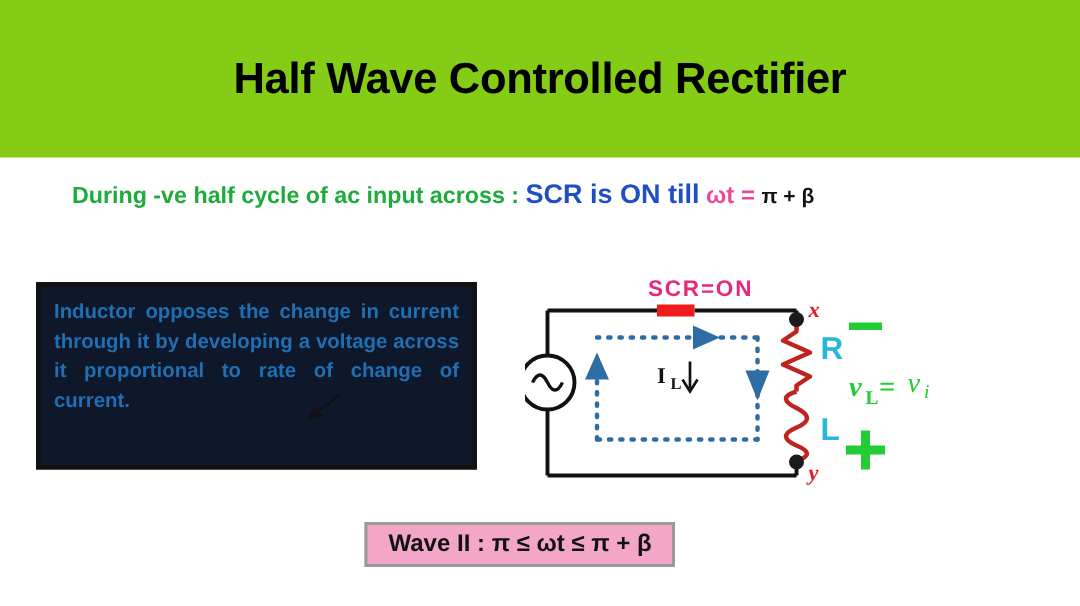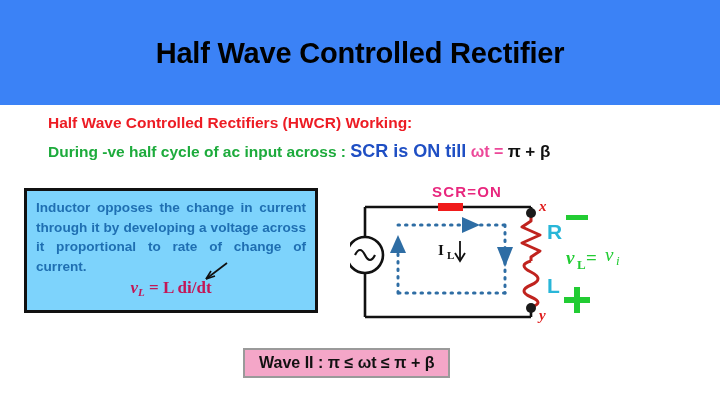--- a/index.html
+++ b/index.html
@@ -14,21 +14,21 @@
     overflow: hidden;
     position: relative;
   }
 
   
   #header-banner {
     position: absolute;
     left: 0; top: 0;
     width: 720px;
     height: 105px;
-    background: #3b82f6;
+    background: #84cc16;
     display: flex;
     flex-direction: column;
     align-items: center;
     justify-content: center;
   }
   #header-banner .title-line {
     color: #000000;
     font-weight: bold;
     font-size: 29px;
     line-height: 38px;
@@ -68,32 +68,32 @@
     font-size: 18px;
   }
   .seg-crimson {
     color: #ec4899;
     font-weight: bold;
     font-size: 16px;
   }
   .seg-black {
     color: #111111;
     font-weight: bold;
-    font-size: 17px;
+    font-size: 14px;
   }
 
   
   #info-box {
     position: absolute;
     left: 24px;
     top: 188px;
     width: 294px;
     height: 125px;
     border: 3px solid #111111;
-    background: #7dd3fc;
+    background: #0f172a;
     box-sizing: border-box;
     padding: 7px 9px 0 9px;
   }
   #info-box .body-text {
     color: #1F6FB2;
     font-weight: bold;
     font-size: 13.6px;
     line-height: 19.5px;
     text-align: justify;
     text-align-last: left;
@@ -156,34 +156,32 @@
   }
 </style>
 </head>
 <body>
 
 <div id="header-banner">
   <div class="title-line">Half Wave Controlled Rectifier</div>
 </div>
 
 <div id="intro-block">
-  <div class="line1">Half Wave Controlled Rectifiers (HWCR) Working:</div>
   <div class="line2">
     <span class="seg-green">During -ve half cycle of ac input across :</span><span>&nbsp;</span><span class="seg-blue">SCR is  ON till</span><span>&nbsp;</span><span class="seg-crimson">ωt =</span><span>&nbsp;</span><span class="seg-black">π + β</span>
   </div>
 </div>
 
 <div id="info-box">
   <div class="body-text">Inductor opposes the change in current through it  by developing a voltage across it proportional to rate of change of current.</div>
   <div class="formula-row">
     <svg class="pointer-arrow" viewBox="0 0 34 22">
       <path d="M31 1 L10 17" stroke="#111111" stroke-width="1.6" fill="none"></path>
       <path d="M10 17 L19 14 M10 17 L15 9" stroke="#111111" stroke-width="1.6" fill="none"></path>
     </svg>
-    <span class="formula"><span>v</span><span class="sub">L</span>&nbsp;<span class="upright">= L di/dt</span></span>
   </div>
 </div>
 
 <svg id="circuit-diagram" viewBox="0 0 370 160">
 
   <g>
 
     <line x1="15" y1="32" x2="88" y2="32" stroke="#111111" stroke-width="2.6"></line>
 
     <line x1="113" y1="32" x2="181" y2="32" stroke="#111111" stroke-width="2.6"></line>

